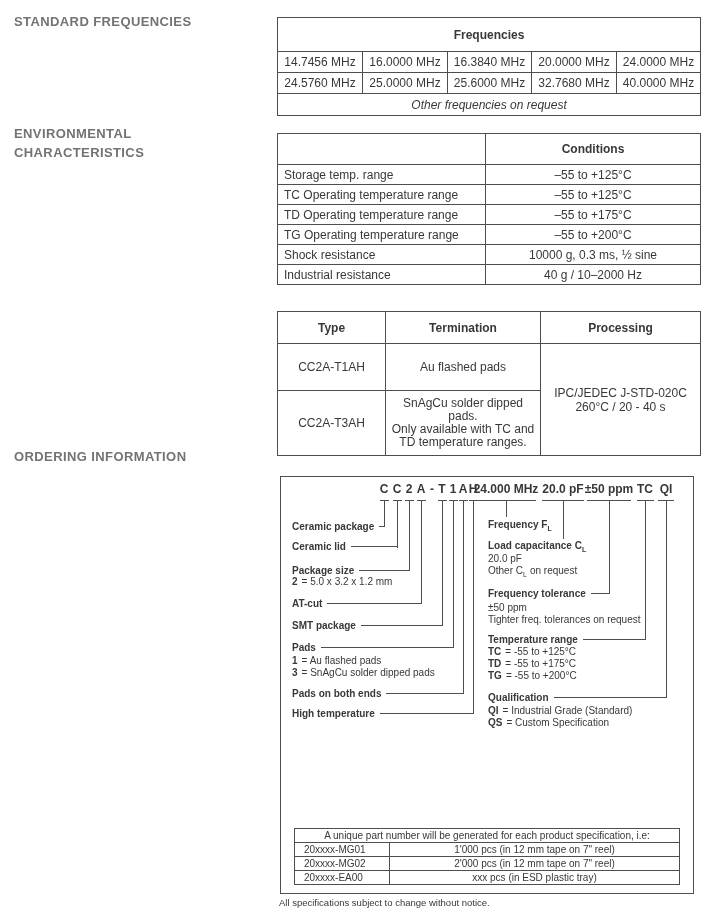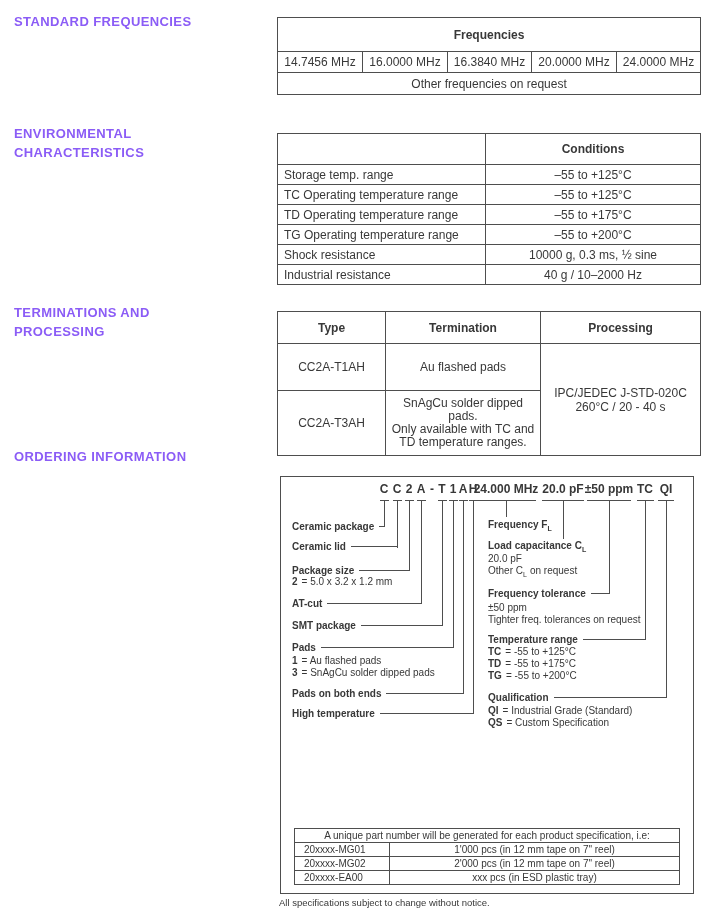--- a/index.html
+++ b/index.html
@@ -1,19 +1,19 @@
 <!DOCTYPE html>
 <html><head>
 <meta charset="utf-8">
 <style>
   html,body{margin:0;padding:0;background:#fff;}
   #page{position:relative;width:714px;height:919px;background:#ffffff;
         font-family:"Liberation Sans","DejaVu Sans",sans-serif;color:#383838;overflow:hidden;}
   .sec{position:absolute;left:14px;font-size:13px;font-weight:bold;letter-spacing:.4px;
-       line-height:19px;color:#8b5cf6;white-space:nowrap;}
+       line-height:19px;color:#737373;white-space:nowrap;}
   table.tbl{position:absolute;border-collapse:collapse;table-layout:fixed;}
   .tbl td{border:1px solid #4e4e4e;font-size:12px;text-align:center;padding:0;color:#383838;
           overflow:hidden;white-space:nowrap;}
   .tbl td.hdr{font-weight:bold;}
   .tbl td.lft{text-align:left;padding-left:6px;}
   .tbl td.wrap{white-space:normal;}
   
   #obox{position:absolute;left:280px;top:476px;width:412px;height:416px;border:1px solid #4e4e4e;}
   .pc,.seg{position:absolute;top:5px;height:15px;line-height:15px;font-weight:bold;font-size:12px;
            transform:translateX(-50%);white-space:nowrap;}
@@ -35,24 +35,20 @@
 </head>
 <body>
 
 <div id="page">
 
   <div class="sec" style="top:12px;">STANDARD FREQUENCIES</div>
   <div class="sec" style="top:124px;">
     <div>ENVIRONMENTAL</div>
     <div>CHARACTERISTICS</div>
   </div>
-  <div class="sec" style="top:303px;">
-    <div>TERMINATIONS AND</div>
-    <div>PROCESSING</div>
-  </div>
   <div class="sec" style="top:447px;">ORDERING INFORMATION</div>
 
   <table class="tbl" style="left:277px;top:17px;width:423px;">
     <colgroup>
         <col style="width:85px">
         <col style="width:85px">
         <col style="width:84px">
         <col style="width:85px">
         <col style="width:84px">
       </colgroup>
@@ -60,22 +56,29 @@
         <tr>
           <td colspan="5" class="hdr" style="height:33px;">Frequencies</td>
         </tr>
     <tr style="height:21px;">
       <td>14.7456 MHz</td>
       <td>16.0000 MHz</td>
       <td>16.3840 MHz</td>
       <td>20.0000 MHz</td>
       <td>24.0000 MHz</td>
     </tr>
+    <tr style="height:21px;">
+      <td>24.5760 MHz</td>
+      <td>25.0000 MHz</td>
+      <td>25.6000 MHz</td>
+      <td>32.7680 MHz</td>
+      <td>40.0000 MHz</td>
+    </tr>
     <tr>
-          <td colspan="5" style="height:21px;">Other frequencies on request</td>
+          <td colspan="5" style="height:21px;font-style:italic;">Other frequencies on request</td>
         </tr>
   </tbody>
     </table>
 
   <table class="tbl" style="left:277px;top:133px;width:423px;">
     <colgroup>
         <col style="width:208px">
         <col style="width:215px">
       </colgroup>
     <tbody>

